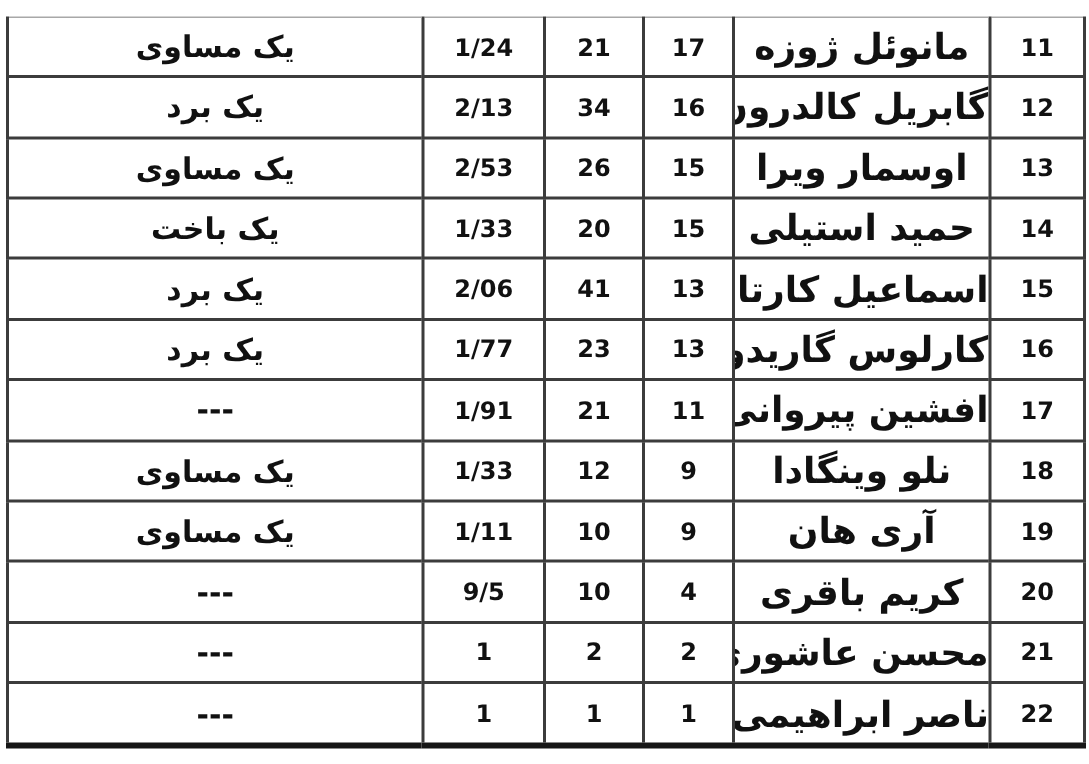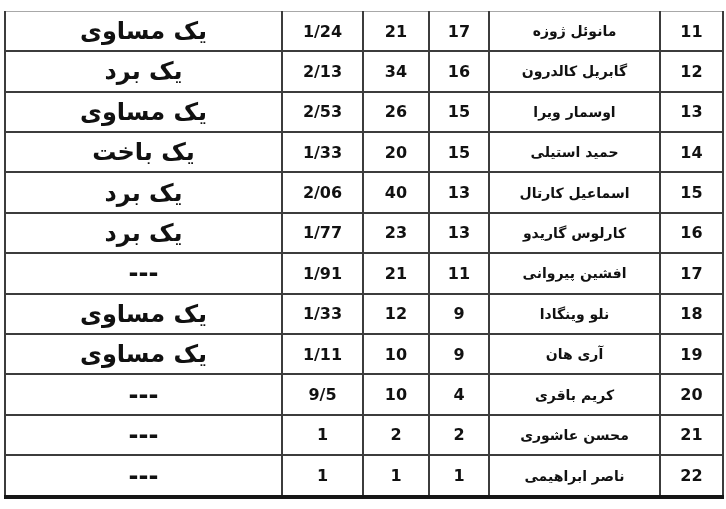--- a/index.html
+++ b/index.html
@@ -41,24 +41,24 @@
     border-top: 1px solid #a8a8a8;
   }
   table.standings tr:last-child td {
     border-bottom: 4px solid #161616;
   }
   td.cell-rank, td.cell-n1, td.cell-n2, td.cell-avg {
     font-size: 16px;
     direction: ltr;
   }
   td.cell-name {
-    font-size: 14px;
+    font-size: 24px;
   }
   td.cell-result {
-    font-size: 24px;
+    font-size: 20px;
   }
 </style>
 </head>
 <body>
 
 <div class="stage">
   <table class="standings" dir="rtl">
     <colgroup>
         <col style="width: 63px;">
         <col style="width: 171px;">
@@ -97,21 +97,21 @@
           <td class="cell-name">حمید استیلی</td>
           <td class="cell-n1">15</td>
           <td class="cell-n2">20</td>
           <td class="cell-avg">1/33</td>
           <td class="cell-result">یک باخت</td>
         </tr>
         <tr>
           <td class="cell-rank">15</td>
           <td class="cell-name">اسماعیل کارتال</td>
           <td class="cell-n1">13</td>
-          <td class="cell-n2">40</td>
+          <td class="cell-n2">41</td>
           <td class="cell-avg">2/06</td>
           <td class="cell-result">یک برد</td>
         </tr>
         <tr>
           <td class="cell-rank">16</td>
           <td class="cell-name">کارلوس گاریدو</td>
           <td class="cell-n1">13</td>
           <td class="cell-n2">23</td>
           <td class="cell-avg">1/77</td>
           <td class="cell-result">یک برد</td>

